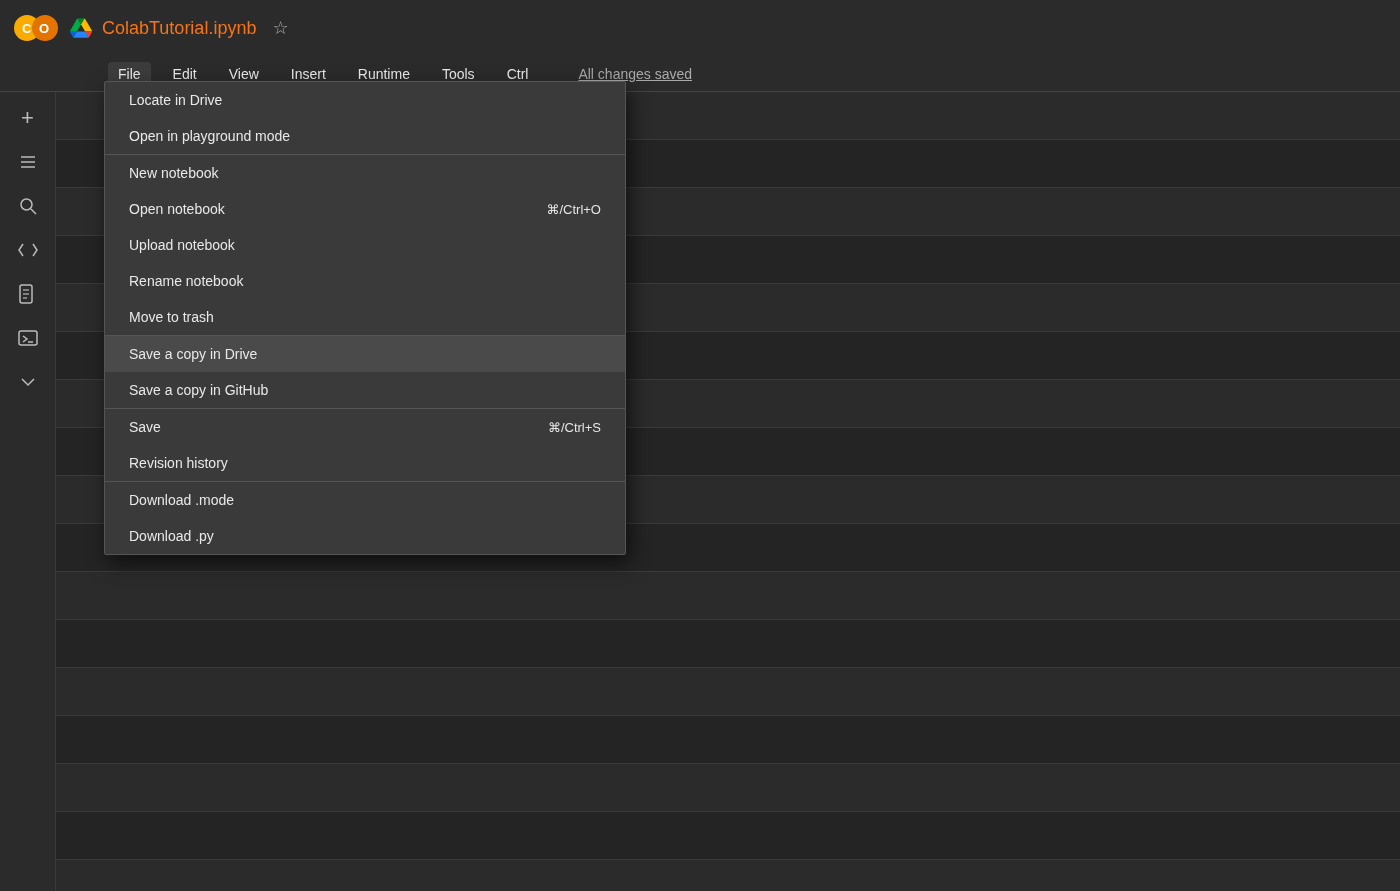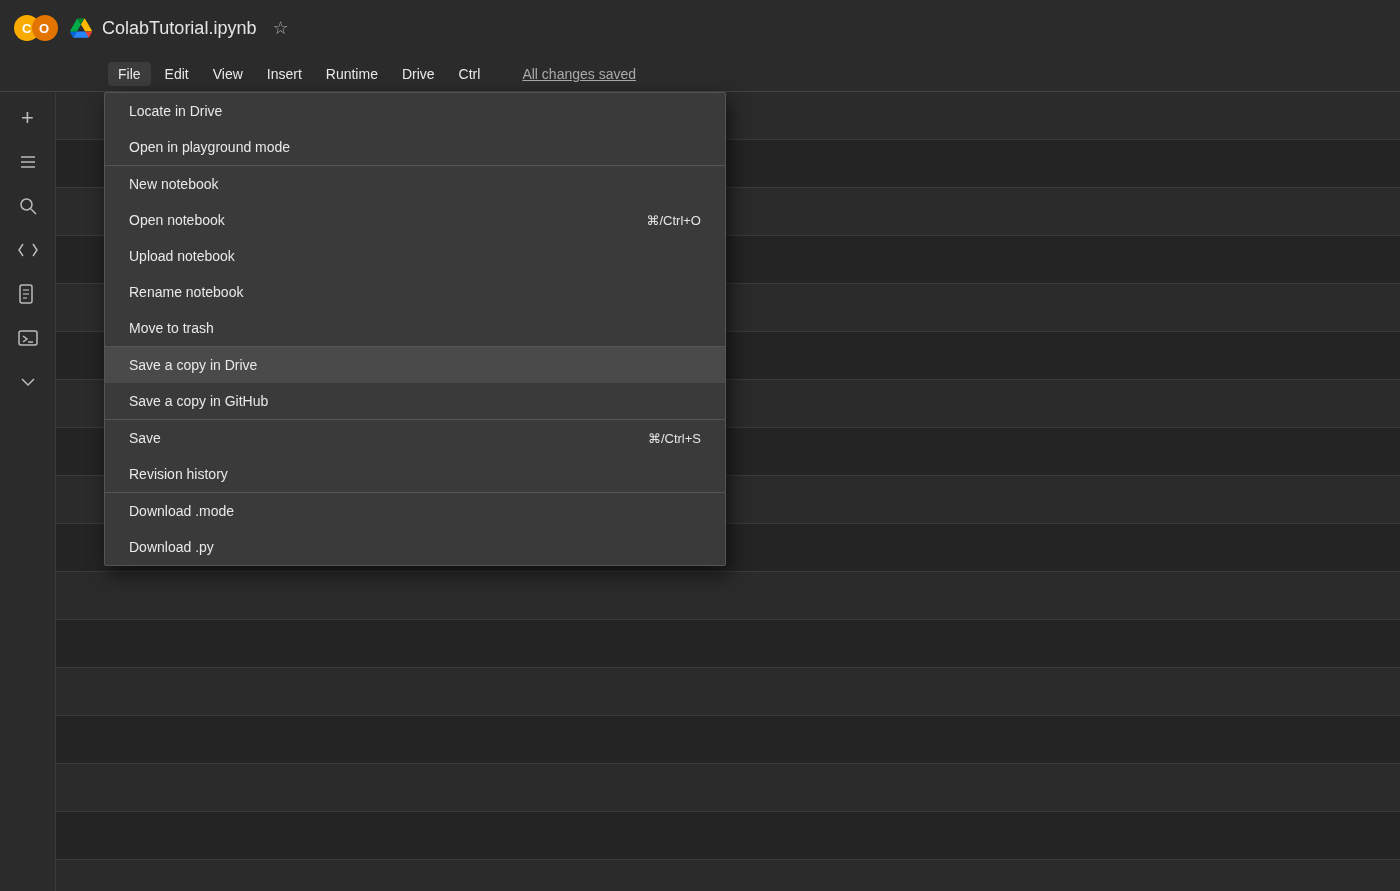--- a/index.html
+++ b/index.html
@@ -36,40 +36,40 @@
       height: 44px;
     }
 
     .drive-icon {
       width: 22px;
       height: 20px;
       flex-shrink: 0;
     }
 
     .file-title {
-      color: #e5e5e5;
+      color: #f97316;
       font-size: 18px;
       font-weight: 400;
     }
 
     .star-icon {
       color: #aaa;
       font-size: 18px;
       margin-left: 6px;
       cursor: pointer;
     }
 
     
     .menu-bar {
       display: flex;
       align-items: center;
       height: 36px;
       background: #2b2b2b;
       padding: 0 108px;
-      gap: 4px;
+      gap: 12px;
       border-bottom: 1px solid #444;
     }
 
     .menu-item {
       color: #e8e8e8;
       font-size: 14px;
       padding: 4px 10px;
       cursor: pointer;
       border-radius: 4px;
     }
@@ -166,23 +166,23 @@
 
     .dropdown-item .shortcut {
       color: #e5e5e5;
       font-size: 13px;
       margin-left: 40px;
     }
 
     
     .file-dropdown-positioned {
       position: fixed;
-      top: 92px;
+      top: 81px;
       left: 104px;
-      width: 622px;
+      width: 522px;
       background: #3a3a3a;
       border: 1px solid #555;
       border-radius: 2px;
       box-shadow: 4px 8px 20px rgba(0,0,0,0.6);
       z-index: 1000;
     }
   </style>
 </head>
 <body>
 
@@ -209,21 +209,21 @@
   <span class="file-title">ColabTutorial.ipynb</span>
   <span class="star-icon">☆</span>
 </div>
 
 <div class="menu-bar">
   <div class="menu-item active">File</div>
   <div class="menu-item">Edit</div>
   <div class="menu-item">View</div>
   <div class="menu-item">Insert</div>
   <div class="menu-item">Runtime</div>
-  <div class="menu-item">Drive</div>
+  <div class="menu-item">Tools</div>
   <div class="menu-item">Ctrl</div>
   <span class="all-changes-saved">All changes saved</span>
 </div>
 
 <div class="main-layout">
 
   <div class="sidebar">
     <div class="sidebar-icon sidebar-plus">+</div>
     <div class="sidebar-icon">
       <svg width="20" height="20" viewBox="0 0 20 20" fill="none" xmlns="http://www.w3.org/2000/svg">

